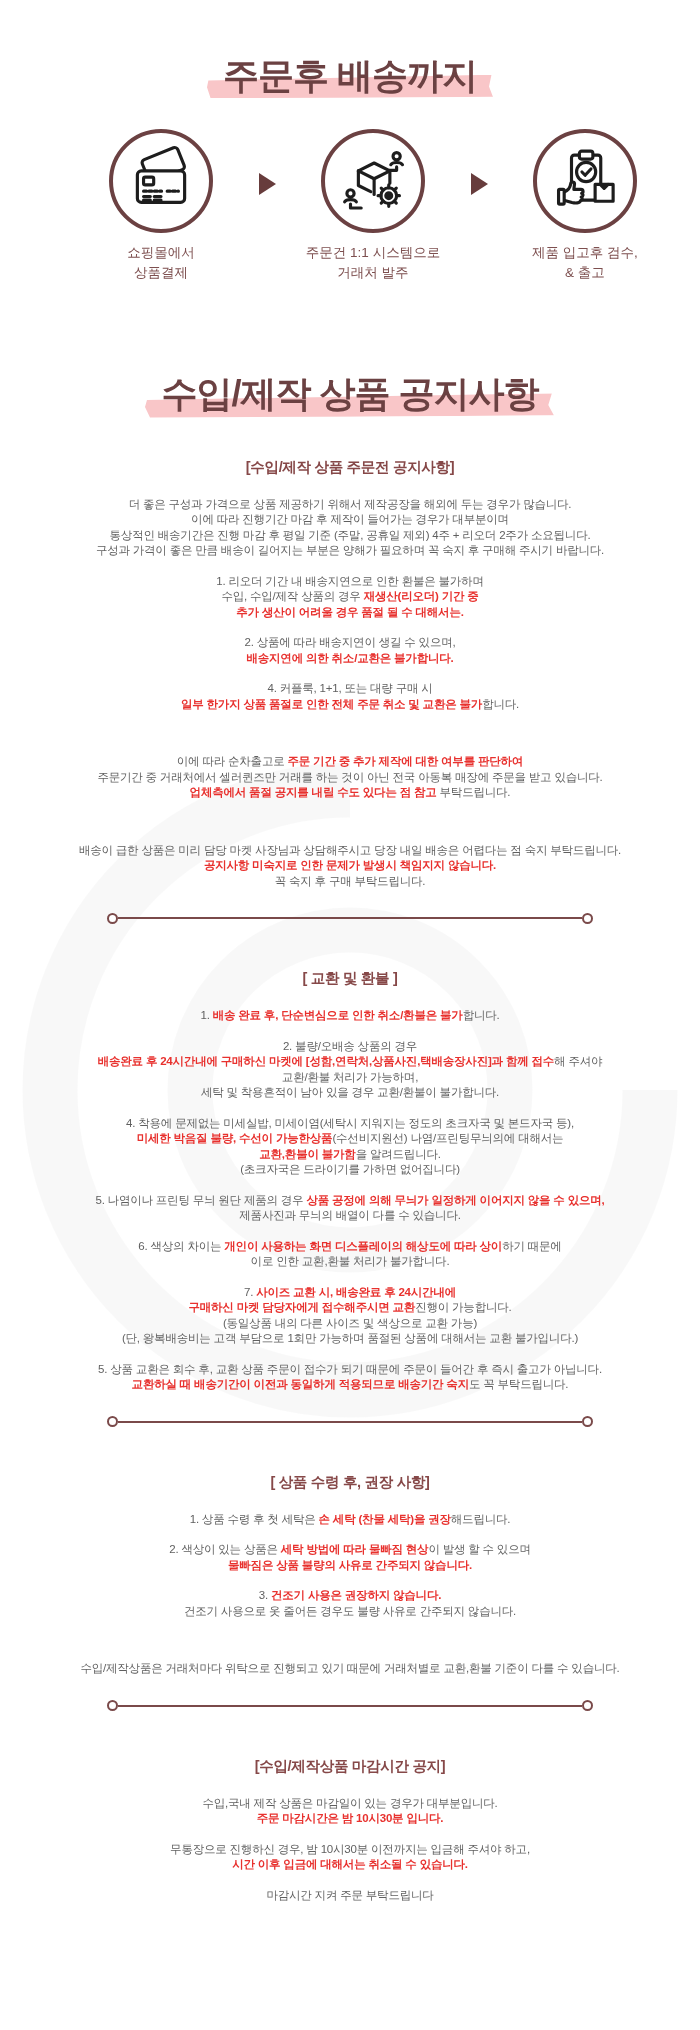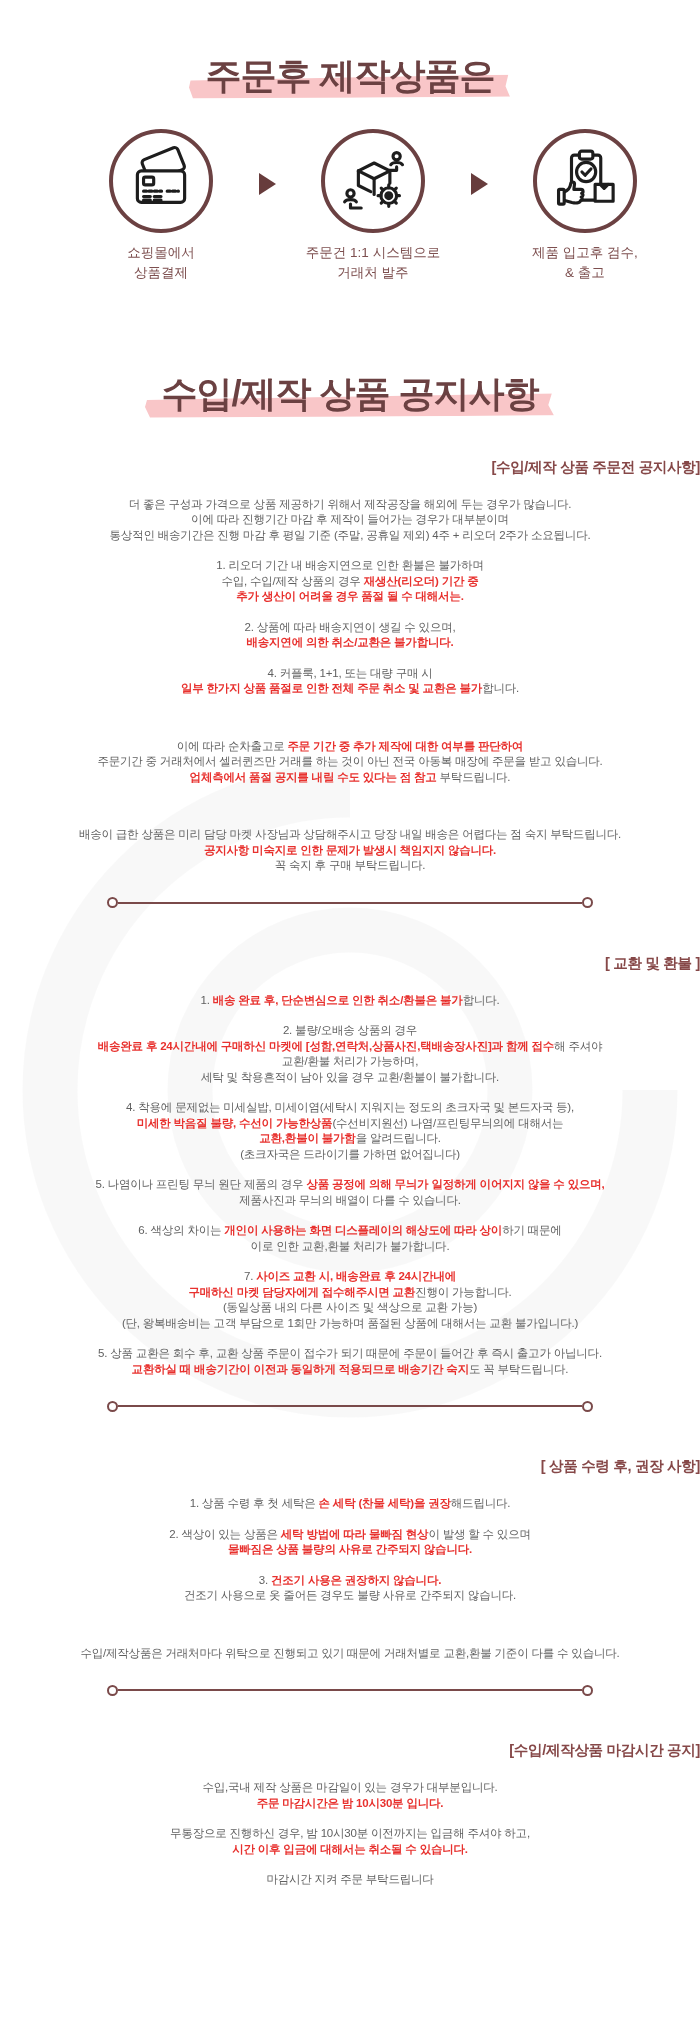--- a/index.html
+++ b/index.html
@@ -19,21 +19,21 @@
   .process { display:flex; justify-content:center; align-items:flex-start; margin-top:32px;padding-left:46px; }
   .step { width:176px; display:flex; flex-direction:column; align-items:center; }
   .step-circle { width:104px; height:104px; border:4px solid #6b4142; border-radius:50%; background:#fff; display:flex; align-items:center; justify-content:center; }
   .step-circle svg { width:72px; height:72px; }
   .step-label { margin-top:10px; font-size:13.5px; line-height:1.45; color:#7d4f4f; text-align:center; font-weight:500; }
   .arrow-cell { width:36px; display:flex; justify-content:center; margin-top:44px; }
   .arrow { width:0; height:0; border-left:17px solid #673c3c; border-top:11px solid transparent; border-bottom:11px solid transparent; }
 
   
   .title-wrap.second { margin-top:90px;text-align:center; }
-  .section-header { margin-top:42px; text-align:right; font-size:14.5px; font-weight:700; color:#864848; letter-spacing:-0.3px; }
+  .section-header { margin-top:42px; text-align:center; font-size:14.5px; font-weight:700; color:#864848; letter-spacing:-0.3px; }
   .section-header.after-divider { margin-top:50px; }
   .paragraphs { text-align:center; }
   .para { margin-top:15px; font-size:11.5px; line-height:15.5px; color:#5f5f5f; letter-spacing:-0.2px; }
   .para:first-child { margin-top:20px; }
   .para.mt-lg { margin-top:42px; }
   .red { color:#e8312e; font-weight:700; }
 
   
   .divider { position:relative; width:464px; height:2px; background:#7a4a4a; margin:28px auto 0 auto; }
   .divider::before, .divider::after { content:""; position:absolute; top:-4.5px; width:7px; height:7px; background:#fff; border:2.4px solid #7a4a4a; border-radius:50%; }
@@ -47,21 +47,21 @@
 
   <svg class="watermark" width="700" height="900" viewBox="0 0 700 900" fill="none">
     <circle cx="350" cy="450" r="300" stroke="#8a8a8a" stroke-width="55"></circle>
     <path d="M350 150 A300 300 0 0 1 650 450" stroke="#ffffff" stroke-width="60"></path>
     <circle cx="350" cy="450" r="160" stroke="#8a8a8a" stroke-width="45"></circle>
   </svg>
 
   <div class="content">
 
     <div class="title-wrap first">
-      <h1 class="hl-title"><span class="hl-bg"></span><span>주문후 제작상품은</span></h1>
+      <h1 class="hl-title"><span class="hl-bg"></span><span>주문후 배송까지</span></h1>
     </div>
 
     <div class="process">
 
       <div class="step">
         <div class="step-circle">
           <svg viewBox="0 0 64 64" fill="none" stroke="#1d1d1d" stroke-width="2.8" stroke-linecap="round" stroke-linejoin="round">
             <rect x="17" y="7" width="34" height="21" rx="3" transform="rotate(-22 34 17.5)"></rect>
             <rect x="11" y="23" width="42" height="28" rx="3.5" fill="#fff"></rect>
             <rect x="16.5" y="28.5" width="9" height="7" rx="1.5"></rect>
@@ -132,20 +132,21 @@
     <div class="title-wrap second">
       <h1 class="hl-title"><span class="hl-bg"></span><span>수입/제작 상품 공지사항</span></h1>
     </div>
 
     <h2 class="section-header">[수입/제작 상품 주문전 공지사항]</h2>
     <div class="paragraphs">
       <div class="para">
           <div class="line"><span>더 좋은 구성과 가격으로 상품 제공하기 위해서 제작공장을 해외에 두는 경우가 많습니다.</span></div>
           <div class="line"><span>이에 따라 진행기간 마감 후 제작이 들어가는 경우가 대부분이며</span></div>
           <div class="line"><span>통상적인 배송기간은 진행 마감 후 평일 기준 (주말, 공휴일 제외) 4주 + 리오더 2주가 소요됩니다.</span></div>
+          <div class="line"><span>구성과 가격이 좋은 만큼 배송이 길어지는 부분은 양해가 필요하며 꼭 숙지 후 구매해 주시기 바랍니다.</span></div>
         </div>
       <div class="para">
           <div class="line"><span>1. 리오더 기간 내 배송지연으로 인한 환불은 불가하며</span></div>
           <div class="line"><span>수입, 수입/제작 상품의 경우 </span><span class="red">재생산(리오더) 기간 중</span></div>
           <div class="line"><span class="red">추가 생산이 어려울 경우 품절 될 수 대해서는.</span></div>
         </div>
       <div class="para">
           <div class="line"><span>2. 상품에 따라 배송지연이 생길 수 있으며,</span></div>
           <div class="line"><span class="red">배송지연에 의한 취소/교환은 불가합니다.</span></div>
         </div>

